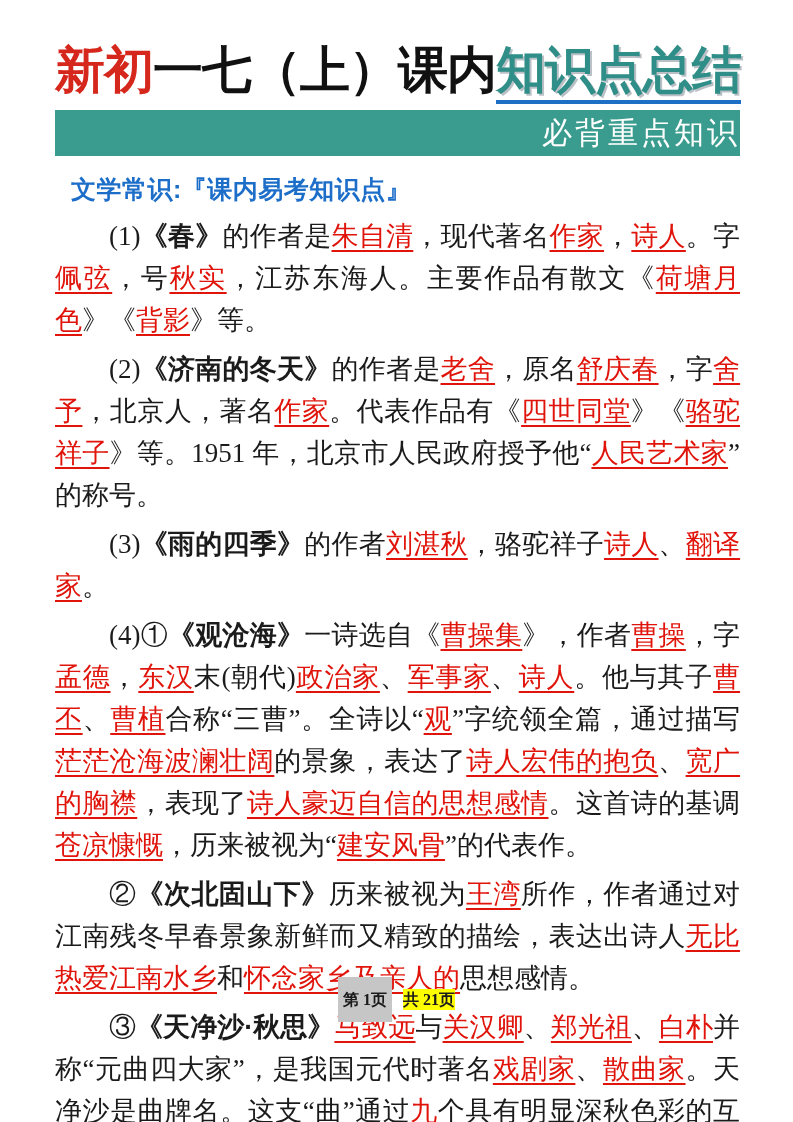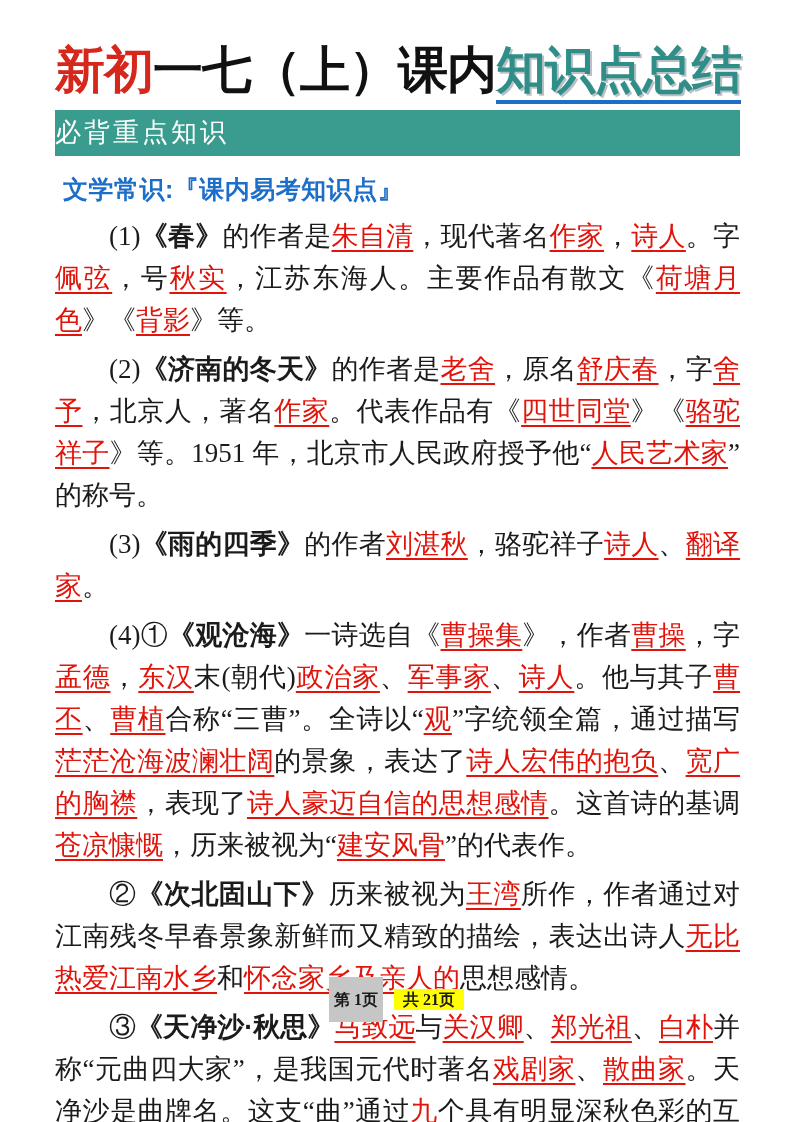--- a/index.html
+++ b/index.html
@@ -43,29 +43,29 @@
   .t-black{color:var(--title-black);}
   .t-teal{
     color:var(--title-teal);
     text-shadow:2px 2px 0 rgba(25,45,65,0.30);
     border-bottom:4px solid var(--title-underline);
     padding-bottom:2px;
   }
   .banner{
     background:var(--banner-bg);
     color:var(--banner-text);
-    text-align:left;
-    font-size:26px;
+    text-align:right;
+    font-size:30px;
     line-height:46px;
     height:46px;
     letter-spacing:3px;
     font-family:"Liberation Serif","DejaVu Serif",serif;
   }
   .heading{
-    margin:17px 0 9px 8px;
+    margin:17px 0 9px 16px;
     font-family:"Liberation Sans","DejaVu Sans",sans-serif;
     font-weight:bold;
     font-size:25px;
     color:var(--heading-blue);
     letter-spacing:0.5px;
   }
   .content{}
   .para{
     margin:0 0 7px 0;
     font-size:27px;
@@ -92,21 +92,21 @@
     font-size:16px;
     font-weight:bold;
     font-family:"Liberation Serif","DejaVu Serif",serif;
   }
   .pg-badge{
     background:var(--footer-page-bg);
     padding:14px 5px;
   }
   .total-badge{
     background:var(--footer-total-bg);
-    padding:2px 9px;
+    padding:2px 0;
     margin-left:11px;
   }
 </style>
 </head>
 <body>
 
 <div class="page">
 
   <h1 class="title"><span class="t-red">新</span><span class="t-red">初</span><span class="t-black">一七（上）课内</span><span class="t-teal">知识点总结</span></h1>
 

